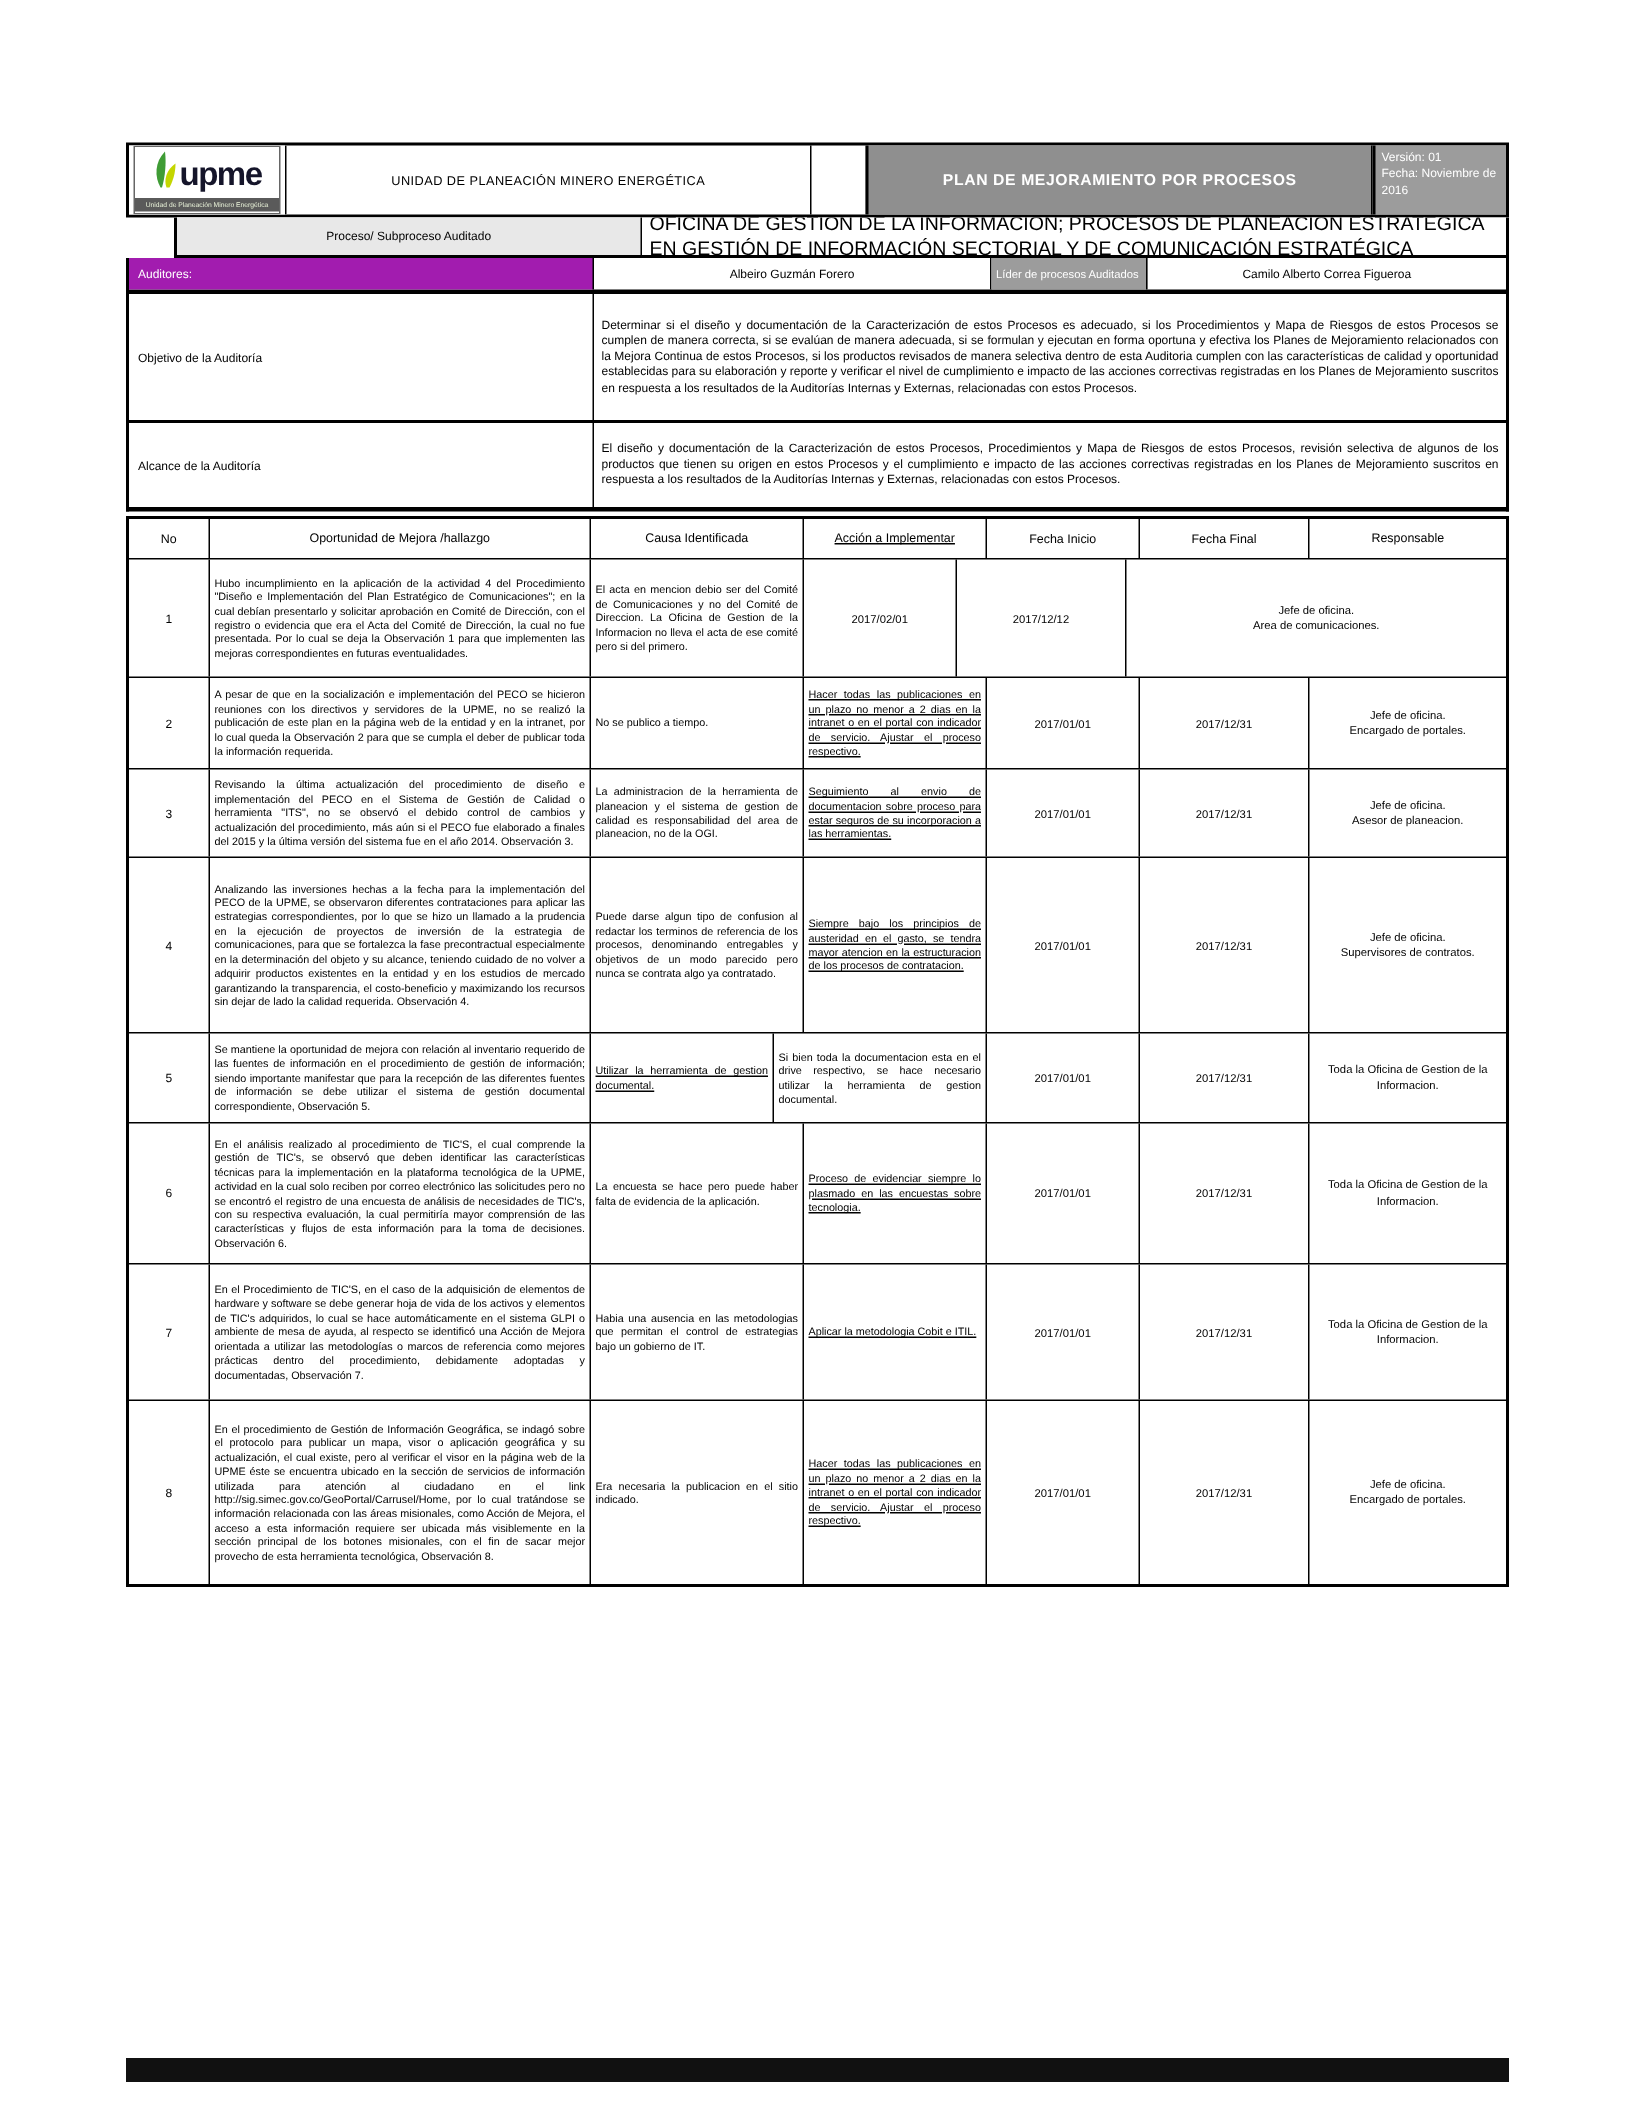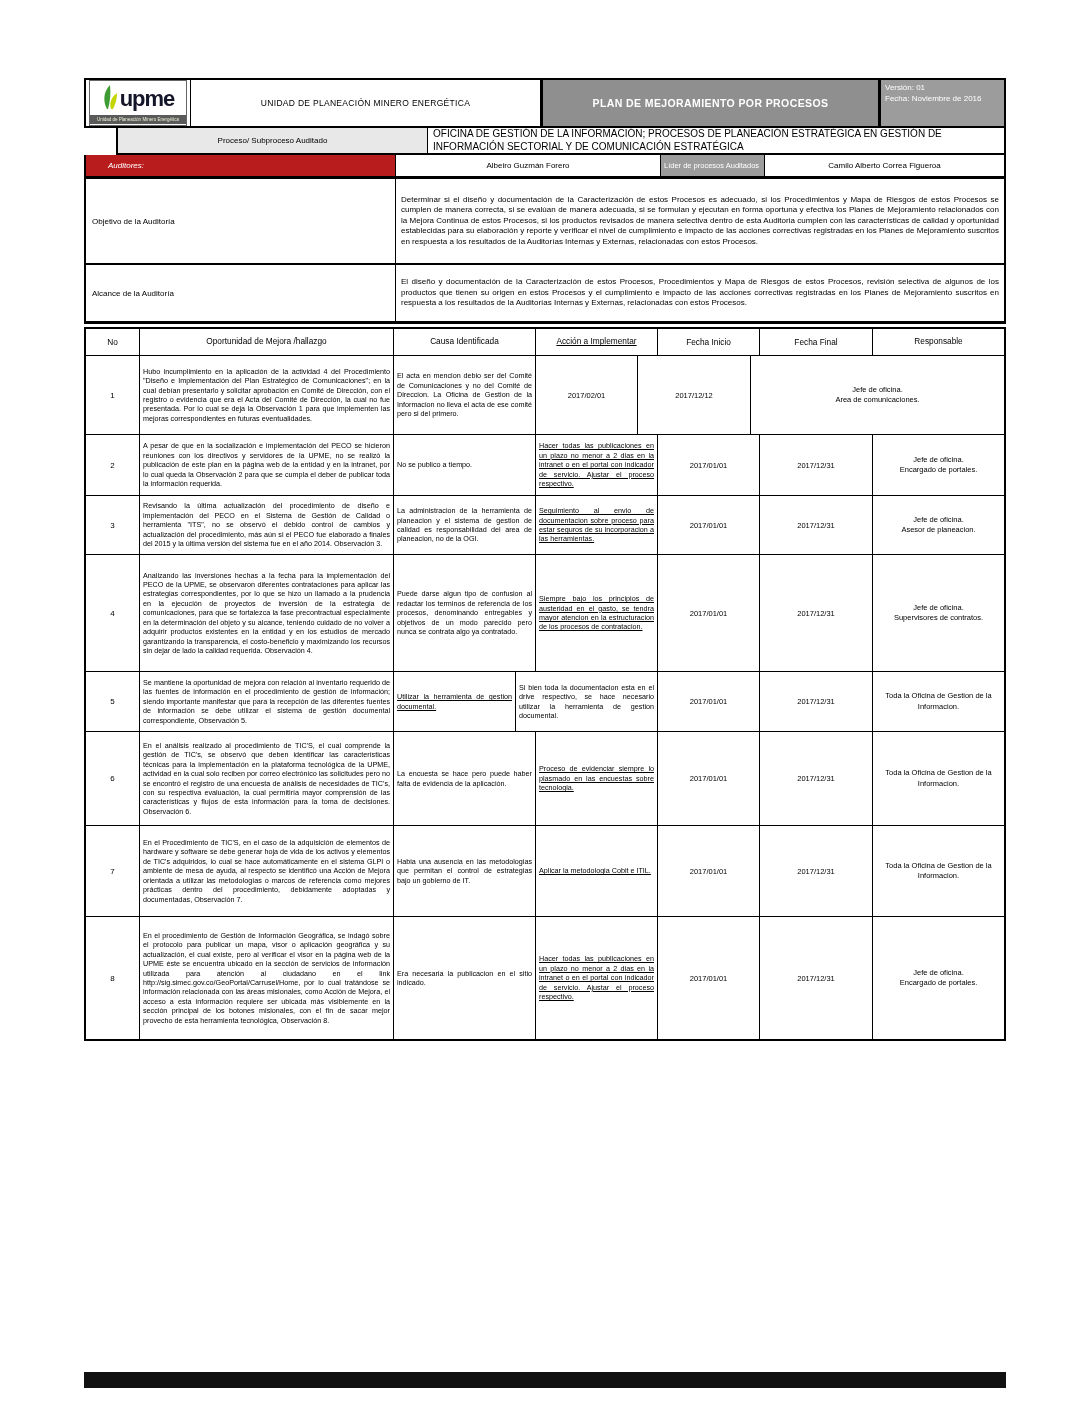--- a/index.html
+++ b/index.html
@@ -1,43 +1,43 @@
 <!DOCTYPE html>
 <html><head>
 <meta charset="utf-8">
 <style>
   html,body{margin:0;padding:0;background:#ffffff;}
   body{width:1088px;height:1408px;position:relative;font-family:"Liberation Sans",sans-serif;color:#000;}
-  .doc{position:absolute;left:84px;top:78px;width:922px;}
+  .doc{position:absolute;left:84px;top:95px;width:922px;}
   .sec{border:2px solid #000;border-top:none;display:flex;box-sizing:border-box;background:#fff;}
   .sec.first{border-top:2px solid #000;}
   .cell{box-sizing:border-box;border-right:1px solid #000;overflow:hidden;display:flex;align-items:center;}
   .cell:last-child{border-right:none;}
 
   
   .hdr{height:50px;}
   .logo-cell{width:105px;justify-content:center;background:#fff;}
   .logo-box{width:96px;height:44px;border:1px solid #666;display:flex;flex-direction:column;justify-content:center;background:#fff;}
   .logo-top{display:flex;align-items:center;justify-content:center;gap:2px;height:32px;}
   .logo-word{font-size:22px;font-weight:bold;letter-spacing:-1px;color:#15152a;line-height:1;}
   .logo-band{height:9px;background:#5a5a5a;color:#e8f2d8;font-size:4.5px;text-align:center;line-height:9px;overflow:hidden;}
   .org-cell{width:350px;justify-content:center;font-size:8.5px;letter-spacing:.3px;text-align:center;}
-  .title-cell{width:338px;background:#8f8f8f;color:#fff;font-weight:bold;font-size:10.5px;justify-content:center;text-align:center;letter-spacing:.4px;border-left:2px solid #000;}
+  .title-cell{width:338px;background:#8f8f8f;color:#fff;font-weight:bold;font-size:10.5px;justify-content:center;text-align:center;letter-spacing:.4px;border-left:2px solid #000;margin-left:36px;}
   .ver-cell{flex:1;background:#9c9c9c;color:#fff;font-size:8px;align-items:flex-start;padding:3px 4px;line-height:1.35;border-left:2px solid #000;}
   .ver-inner{display:block;}
 
   
   .proc{height:27px;margin-left:32px;}
   .lbl-310{width:310px;justify-content:center;text-align:center;font-size:8px;}
   .proc-lbl{background:#e8e8e8;}
-  .proc-val{flex:1;font-size:10px;padding:2px 5px;line-height:1.25;}
+  .proc-val{flex:1;font-size:13px;padding:2px 5px;line-height:1.25;}
 
   
   .aud{height:24px;border-bottom-width:3px;}
-  .aud-lbl{width:310px;background:#b91c1c;color:#fff;font-size:8px;padding-left:22px;justify-content:flex-start;font-style:italic;}
+  .aud-lbl{width:310px;background:#a21caf;color:#fff;font-size:8px;padding-left:6px;justify-content:flex-start;}
   .aud-name{width:265px;justify-content:center;font-size:8px;text-align:center;}
   .aud-lider{width:104px;background:#9c9c9c;color:#fff;font-size:7.5px;padding:1px 3px;line-height:1.3;}
   .aud-name2{flex:1;justify-content:center;font-size:8px;text-align:center;}
 
   
   .obj{height:86px;}
   .alc{height:59px;margin-bottom:3px;border-bottom-width:3px;}
   .blk-lbl{width:310px;font-size:8px;padding-left:6px;justify-content:flex-start;}
   .blk-val{flex:1;font-size:8px;line-height:10.6px;text-align:justify;padding:3px 5px;align-items:center;}
 

